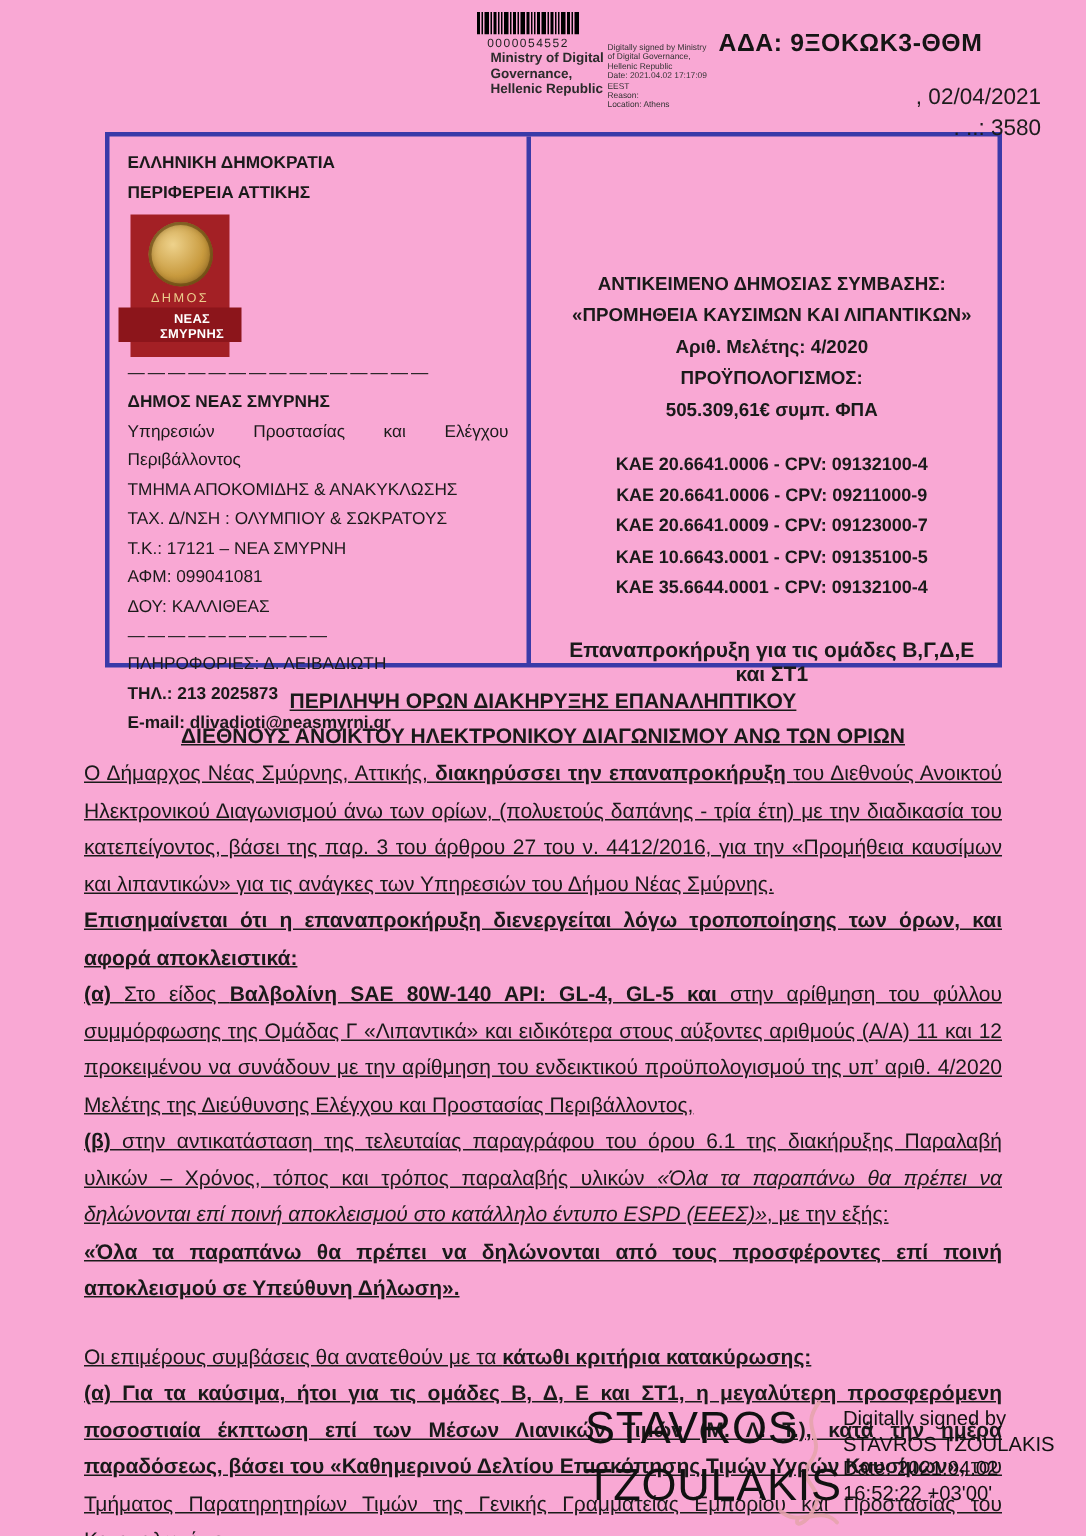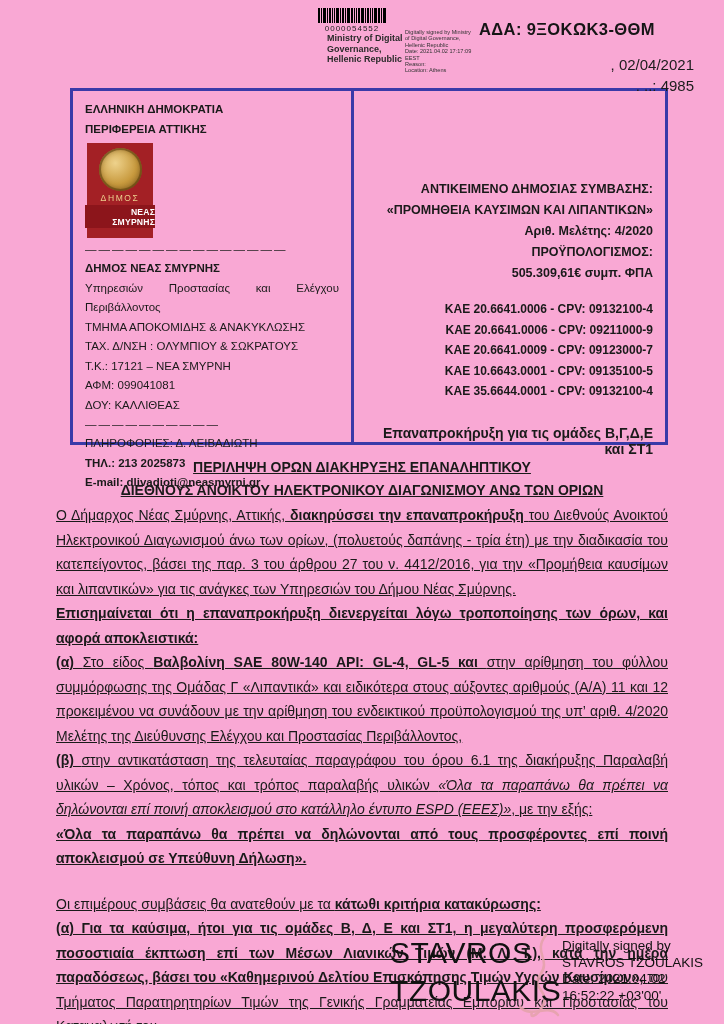--- a/index.html
+++ b/index.html
@@ -23,23 +23,23 @@
   .col-left{width:281px;box-sizing:border-box;border-right:3px solid var(--border-blue,#3a3aa8);padding:9px 12px 6px 12px;font-size:11.5px;line-height:19.5px;}
   .col-left .b{font-weight:bold;}
   .col-left .jst{text-align:justify;}
   .sep{letter-spacing:2px;color:#222;line-height:14px;margin:2px 0 3px 0;white-space:nowrap;overflow:hidden;}
   
   .logo{width:66px;height:95px;background:var(--logo-red,#a32025);margin:4px 0 4px 2px;display:flex;flex-direction:column;align-items:center;box-sizing:border-box;}
   .coin{width:43px;height:43px;border-radius:50%;margin-top:5px;
     background:radial-gradient(circle at 38% 35%, #eed28c, #c89a3e 55%, #8a6320 96%);
     box-shadow:inset 0 0 0 2px rgba(92,62,12,.55), inset 0 0 6px rgba(60,35,5,.6);}
   .logo-demos{color:#eccf8d;font-size:8.5px;letter-spacing:1.6px;margin-top:3px;line-height:9px;}
-  .logo-band{width:100%;background:var(--logo-band-red,#8c151b);color:#fff;font-weight:bold;font-size:8.6px;text-align:right;padding:2px 0 1px 4px;margin-top:2px;letter-spacing:.2px;line-height:10px;}
+  .logo-band{width:100%;background:var(--logo-band-red,#8c151b);color:#fff;font-weight:bold;font-size:8.6px;text-align:center;padding:2px 0 1px 16px;margin-top:2px;letter-spacing:.2px;line-height:10px;}
   
-  .col-right{flex:1;text-align:right;padding:0 12px;box-sizing:border-box;}
+  .col-right{flex:1;text-align:center;padding:0 12px;box-sizing:border-box;}
   .subject-block{margin-top:88px;font-weight:bold;font-size:12.5px;line-height:21px;}
   .kae-block{margin-top:15px;font-weight:bold;font-size:12px;line-height:20.5px;}
   .retender{margin-top:23px;font-weight:bold;font-size:14px;}
   
   .doc-title{position:absolute;top:456px;left:0;width:100%;text-align:center;font-weight:bold;font-size:14px;line-height:23px;}
   .doc-title span{text-decoration:underline;}
   
   .body-text{position:absolute;left:56px;top:503px;width:612px;font-size:14px;line-height:24.5px;text-align:justify;}
   .body-text p{margin:0;text-decoration:underline;}
   .body-text .spacer{height:21px;}
@@ -94,21 +94,21 @@
     <div>Digitally signed by Ministry</div>
     <div>of Digital Governance,</div>
     <div>Hellenic Republic</div>
     <div>Date: 2021.04.02 17:17:09</div>
     <div>EEST</div>
     <div>Reason:</div>
     <div>Location: Athens</div>
   </div>
   <div class="ada">ΑΔΑ: 9ΞΟΚΩΚ3-ΘΘΜ</div>
   <div class="date-line">, 02/04/2021</div>
-  <div class="protocol-line">. ..: 4985</div>
+  <div class="protocol-line">. ..: 3580</div>
 
   <div class="header-box">
     <div class="col-left">
       <div class="b">ΕΛΛΗΝΙΚΗ ΔΗΜΟΚΡΑΤΙΑ</div>
       <div class="b">ΠΕΡΙΦΕΡΕΙΑ ΑΤΤΙΚΗΣ</div>
       <div class="logo">
         <div class="coin"></div>
         <div class="logo-demos">ΔΗΜΟΣ</div>
         <div class="logo-band">ΝΕΑΣ ΣΜΥΡΝΗΣ</div>
       </div>

